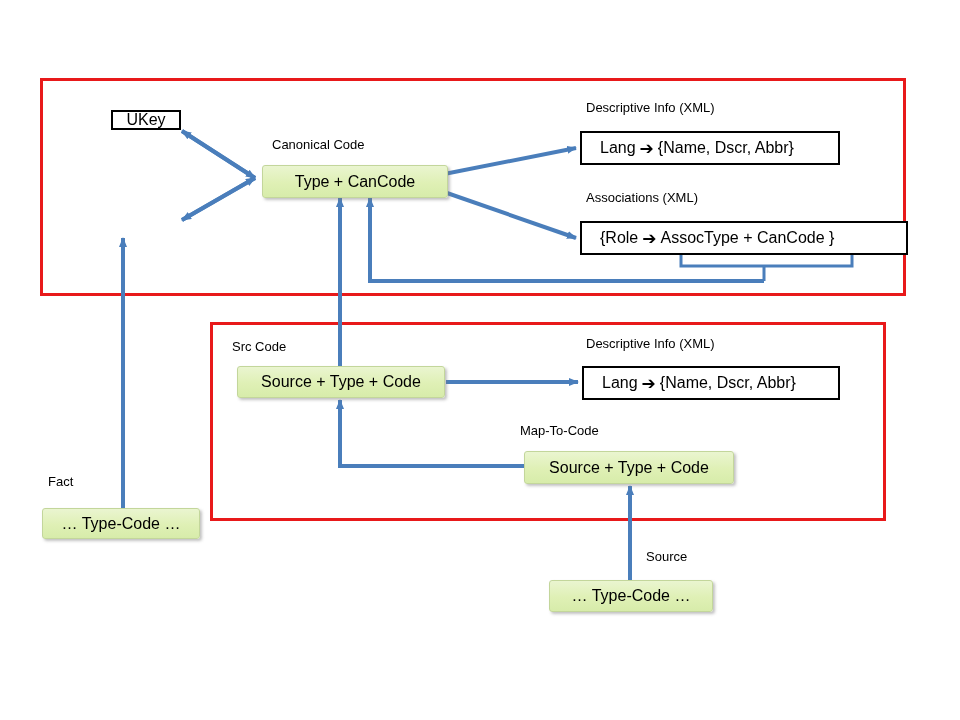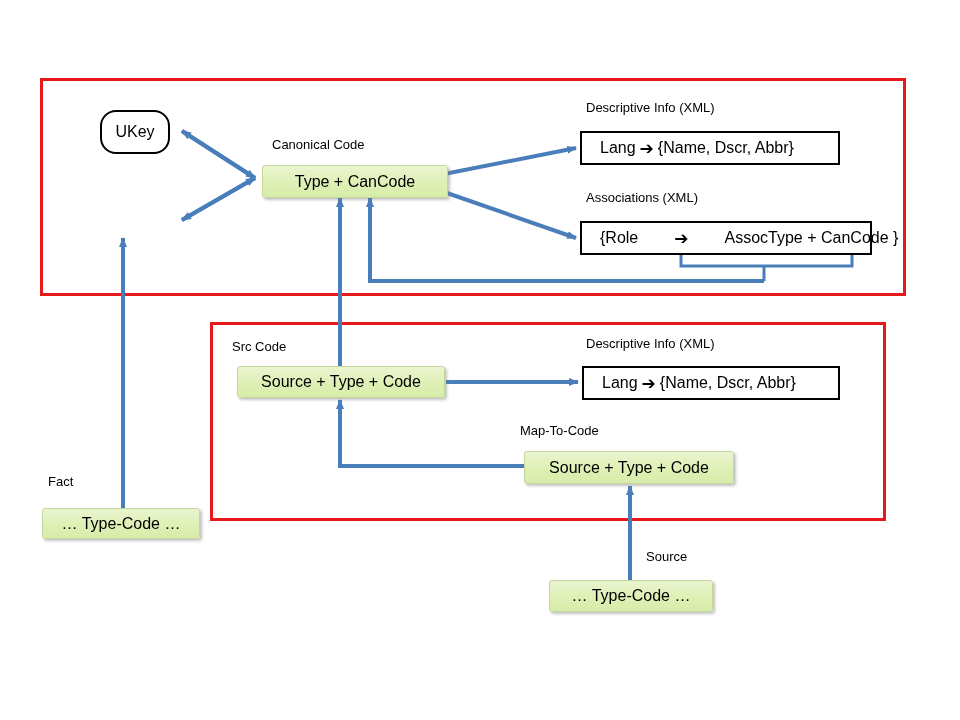--- a/index.html
+++ b/index.html
@@ -118,36 +118,36 @@
 
   <div class="caption" style="left:272px; top:137px;">Canonical Code</div>
   <div class="caption" style="left:586px; top:100px;">Descriptive Info (XML)</div>
   <div class="caption" style="left:586px; top:190px;">Associations (XML)</div>
   <div class="caption" style="left:232px; top:339px;">Src Code</div>
   <div class="caption" style="left:586px; top:336px;">Descriptive Info (XML)</div>
   <div class="caption" style="left:520px; top:423px;">Map-To-Code</div>
   <div class="caption" style="left:48px; top:474px;">Fact</div>
   <div class="caption" style="left:646px; top:549px;">Source</div>
 
-  <div class="wbox center" style="left:100px; top:110px; width:70px; height:44px;border-radius:16px;">
+  <div class="wbox center" style="left:111px; top:110px; width:70px; height:20px;">
     <span>UKey</span>
   </div>
 
 
   <div class="gbox" style="left:262px; top:165px; width:186px; height:33px;">
     <span>Type + CanCode</span>
   </div>
 
   <div class="wbox" style="left:580px; top:131px; width:260px; height:34px;">
     <span>Lang</span>
     <span class="arrowglyph">➔</span>
     <span>{Name, Dscr,  Abbr}</span>
   </div>
 
-  <div class="wbox" style="left:580px; top:221px; width:292px; height:34px;gap:32px;">
+  <div class="wbox" style="left:580px; top:221px; width:328px; height:34px;">
     <span>{Role</span>
     <span class="arrowglyph">➔</span>
     <span>AssocType + CanCode }</span>
   </div>
 
   <div class="gbox" style="left:237px; top:366px; width:208px; height:32px;">
     <span>Source + Type + Code</span>
   </div>
 
   <div class="wbox" style="left:582px; top:366px; width:258px; height:34px;">

